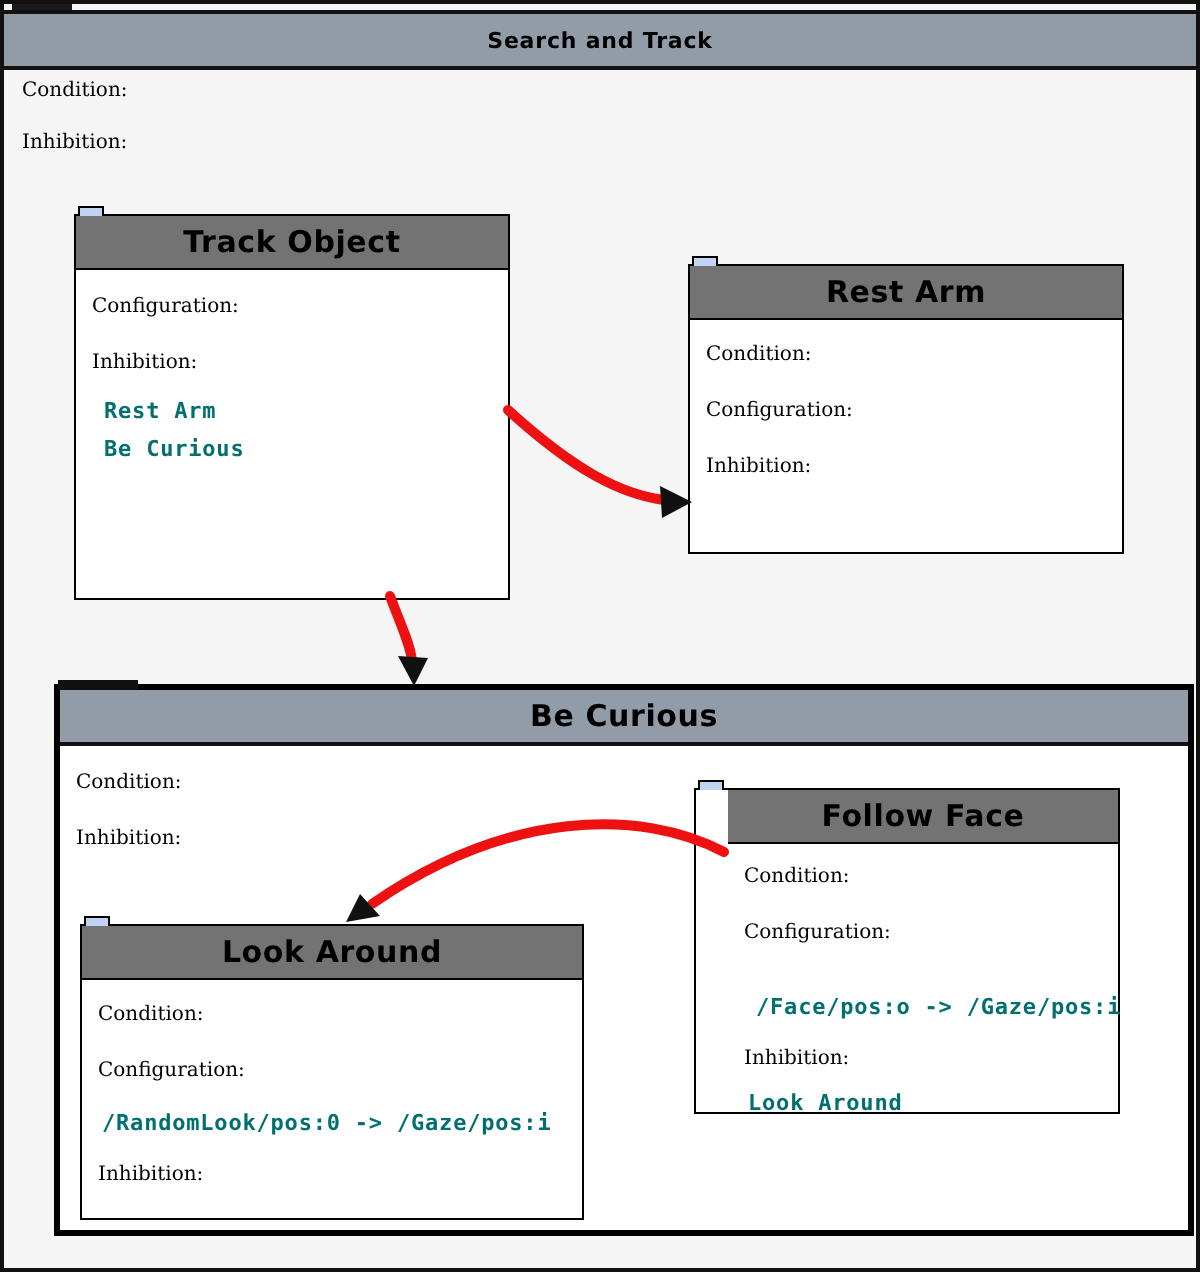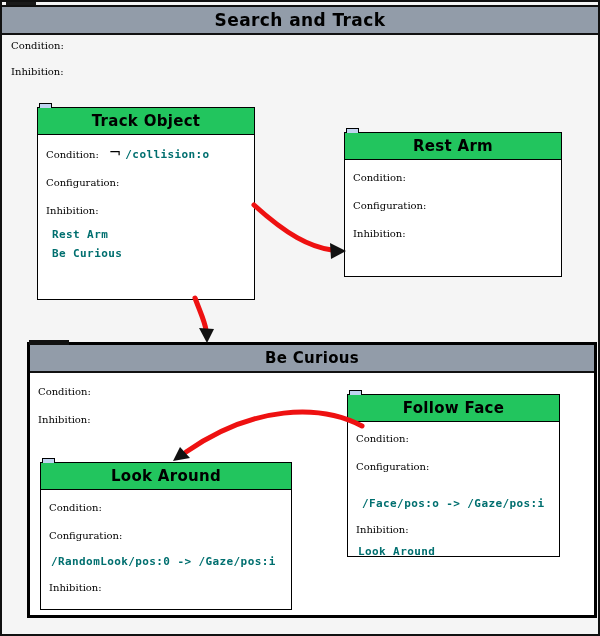--- a/index.html
+++ b/index.html
@@ -7,31 +7,31 @@
     position:relative; width:600px; height:636px;
     background:#f5f5f5; box-sizing:border-box;
     border:2px solid #111; overflow:hidden;
     font-family:"DejaVu Sans", sans-serif;
   }
   .frame-tab{position:absolute;left:4px;top:0;width:30px;height:4px;background:#1a1a1a;}
   .root-header{
     position:absolute;left:0;right:0;top:3px;height:26px;
     background:#929CA9;border-top:2px solid #111;border-bottom:2px solid #111;
     display:flex;align-items:center;justify-content:center;
-    font-weight:bold;font-size:17px;letter-spacing:.4px;color:#000;
+    font-weight:bold;font-size:11px;letter-spacing:.4px;color:#000;
   }
   .slabel{font-family:"DejaVu Serif", serif;font-size:10px;color:#000;}
   .root-label{position:absolute;left:9px;}
   .node{position:absolute;background:#fff;border:1px solid #000;box-sizing:border-box;z-index:2;}
   .node-tab{
     position:absolute;left:1px;top:-5px;width:13px;height:5px;
     background:#C0D4F0;border:1px solid #000;border-bottom:none;box-sizing:border-box;
   }
   .node-header{
-    height:26px;background:#22c55e;border-bottom:1px solid #000;
+    height:26px;background:#737373;border-bottom:1px solid #000;
     display:flex;align-items:center;justify-content:center;
     font-weight:bold;font-size:15px;letter-spacing:.3px;color:#000;
   }
   .gray .node-header{background:#929CA9;border-bottom:2px solid #111;}
   .gray{border-width:3px;}
   .gray-tab{position:absolute;left:-1px;top:-5px;width:40px;height:5px;background:#111;}
   .n-row{margin:10px 0 0 8px;line-height:18px;white-space:nowrap;}
   .m-row{margin:7px 0 0 14px;line-height:14px;white-space:nowrap;}
   .mono{
     font-family:"DejaVu Sans Mono", monospace;font-size:11px;font-weight:bold;
@@ -50,23 +50,20 @@
     <span>Search and Track</span>
   </div>
   <div class="root-label slabel" style="top:38px;">Condition:</div>
   <div class="root-label slabel" style="top:64px;">Inhibition:</div>
 
   <div class="node" style="left:35px;top:105px;width:218px;height:193px;">
     <div class="node-tab"></div>
     <div class="node-header">
       <span>Track Object</span>
     </div>
-    <div class="n-row" style="margin-top:9px;">
-      <span class="slabel">Condition:</span><span class="notsym">¬</span><span class="mono">/collision:o</span>
-    </div>
     <div class="n-row slabel">Configuration:</div>
     <div class="n-row slabel">Inhibition:</div>
     <div class="m-row mono" style="margin-top:8px;">Rest Arm</div>
     <div class="m-row mono" style="margin-top:5px;">Be Curious</div>
   </div>
 
   <div class="node" style="left:342px;top:130px;width:218px;height:145px;">
     <div class="node-tab"></div>
     <div class="node-header">
       <span>Rest Arm</span>
@@ -78,21 +75,21 @@
 
   <div class="node gray" style="left:25px;top:340px;width:570px;height:276px;">
     <div class="gray-tab"></div>
     <div class="node-header">
       <span>Be Curious</span>
     </div>
     <div class="n-row slabel" style="margin-top:10px;">Condition:</div>
     <div class="n-row slabel">Inhibition:</div>
   </div>
 
-  <div class="node" style="left:345px;top:392px;width:213px;height:163px;">
+  <div class="node" style="left:345px;top:392px;width:213px;height:163px;padding-left:16px;">
     <div class="node-tab"></div>
     <div class="node-header">
       <span>Follow Face</span>
     </div>
     <div class="n-row slabel" style="margin-top:8px;">Condition:</div>
     <div class="n-row slabel">Configuration:</div>
     <div class="m-row mono" style="margin-top:21px;">/Face/pos:o -&gt; /Gaze/pos:i</div>
     <div class="n-row slabel">Inhibition:</div>
     <div class="m-row mono" style="margin-top:6px;margin-left:10px;">Look Around</div>
   </div>

